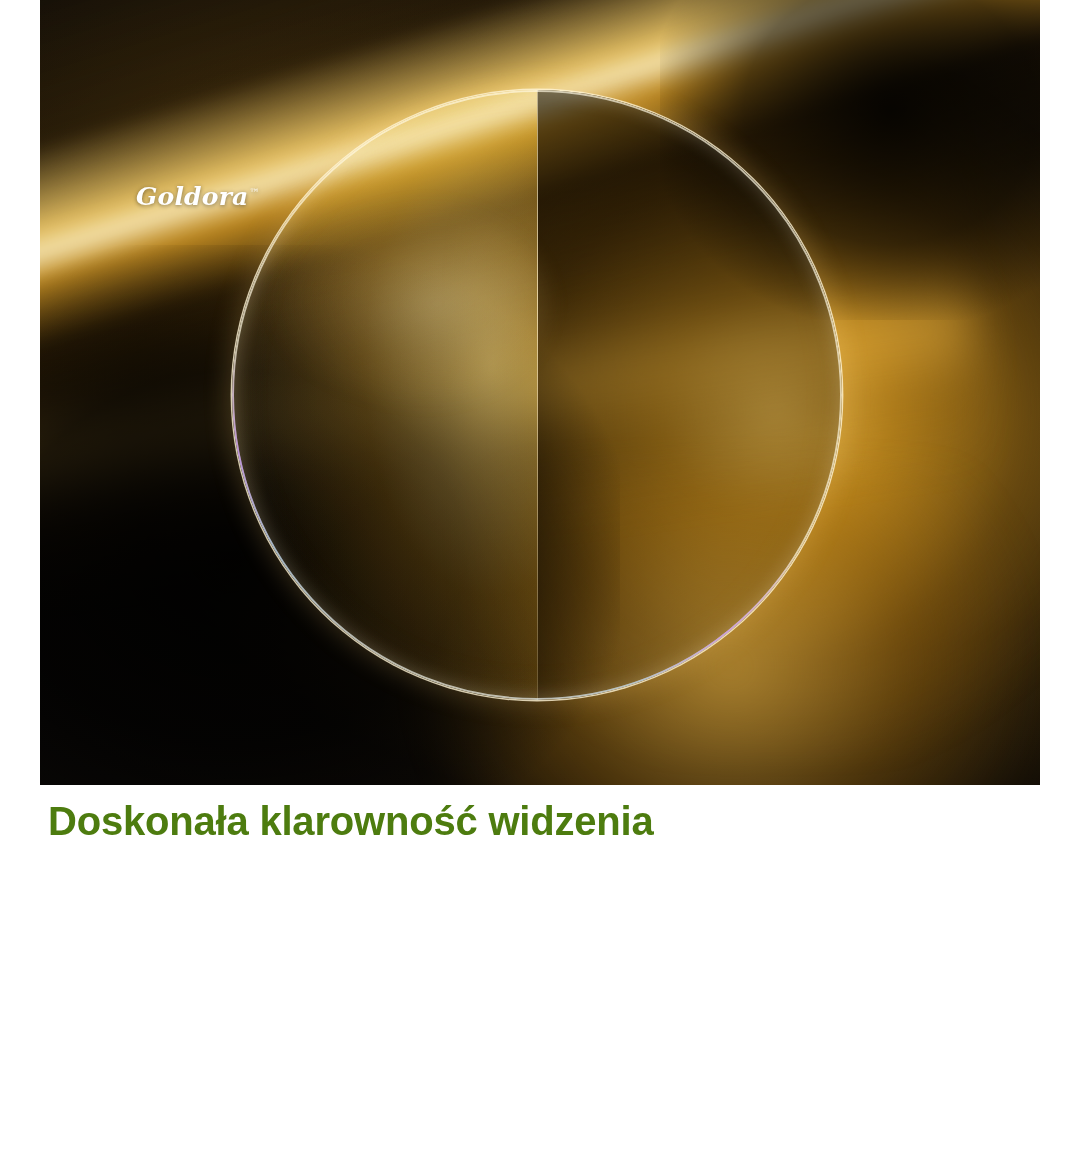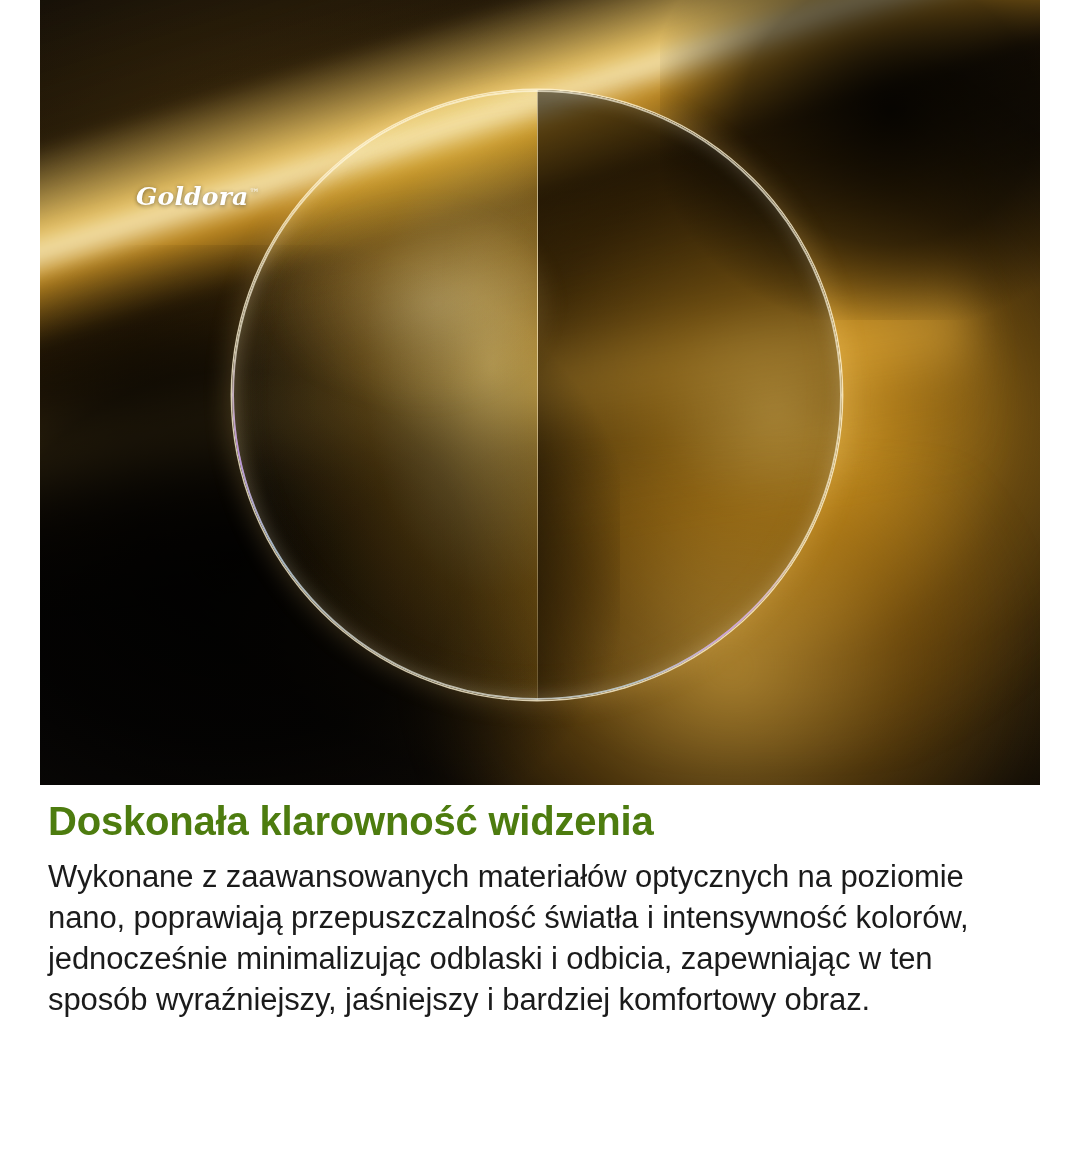--- a/index.html
+++ b/index.html
@@ -257,16 +257,15 @@
       <div class="lens-divider"></div>
       <div class="lens-rim"></div>
       <div class="lens-rim-tint"></div>
     </div>
 
     <div class="brand"><span>Goldora</span><span class="tm">™</span></div>
   </div>
 
   <div class="content">
     <h2 class="headline">Doskonała klarowność widzenia</h2>
-    <p class="body-copy">Wykonane z zaawansowanych materiałów optycznych na poziomie nano, poprawiają przepuszczalność światła i intensywność kolorów, jednocześnie minimalizując odblaski i odbicia, zapewniając w ten sposób wyraźniejszy, jaśniejszy i bardziej komfortowy obraz.</p>
   </div>
 
 </div>
 
 </body></html>

